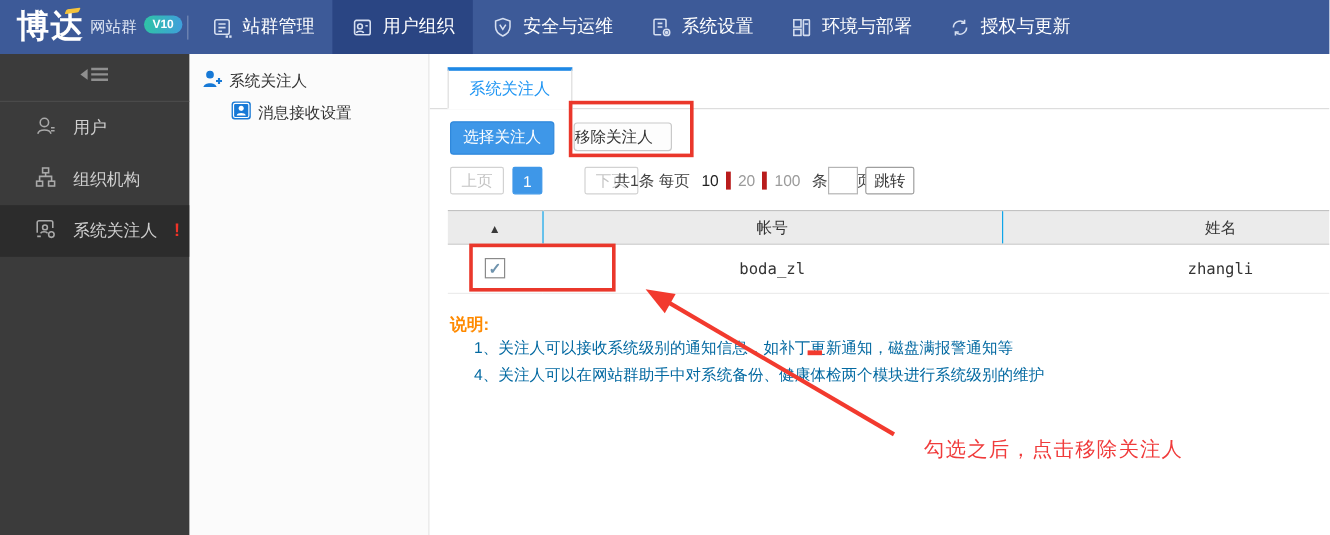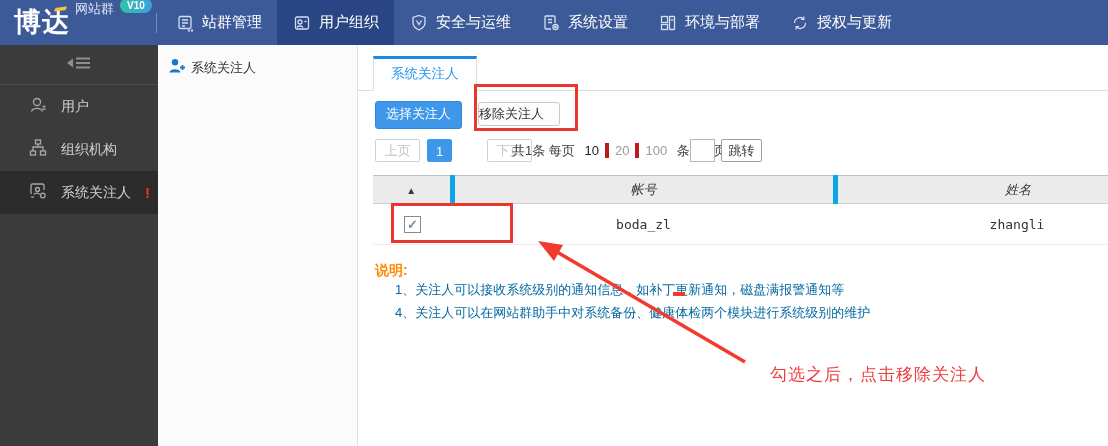--- a/index.html
+++ b/index.html
@@ -3,21 +3,21 @@
 <meta charset="utf-8">
 <style>
   * { margin:0; padding:0; box-sizing:border-box; }
   html,body { width:1108px; height:446px; overflow:hidden;
     font-family:"Liberation Sans", sans-serif; background:#fff; }
   .stage { position:relative; width:1108px; height:446px; overflow:hidden; }
 
   
   .navbar { position:absolute; left:0; top:0; width:1108px; height:45px;
     background:#3d5a98; display:flex; align-items:center; }
-  .logo { position:relative; display:flex; align-items:flex-start; padding-left:14px; width:153px; flex:0 0 auto; }
+  .logo { position:relative; display:flex; align-items:center; padding-left:14px; width:153px; flex:0 0 auto; }
   .logo-main { font-size:27px; font-weight:bold; color:#fff; letter-spacing:1px; line-height:45px; }
   .logo-accent { position:absolute; left:55px; top:7px; width:11px; height:4px;
     background:#f5c33b; transform:skewX(-30deg) rotate(-8deg); border-radius:1px; }
   .logo-sub { font-size:13px; color:#dde4f3; margin-left:5px; }
   .vbadge { font-size:10px; font-weight:bold; color:#fff; margin-left:6px;
     background:linear-gradient(90deg,#2fc3a6,#3f9fdc); border-radius:8px; padding:2px 7px 2px;
     position:relative; top:-2px; }
   .nav-divider { width:1px; height:20px; background:rgba(255,255,255,.30); margin:0 3px; flex:0 0 auto; }
   .nav-item { height:45px; display:flex; align-items:center; gap:7px; padding:0 15px;
     color:#fff; font-size:15px; cursor:pointer; flex:0 0 auto; }
@@ -71,21 +71,21 @@
   .ps.sel { color:#222; }
   .ps + .ps { border-left:4px solid #b91c1c; }
   .pg-input { left:332px; width:25px; height:23px; border:1px solid #b5b5b5; background:#fff; text-align:center; font-size:12px; }
   .pg-jump { left:363px; width:41px; background:#fff; border:1px solid #9f9f9f; border-radius:2px;
     color:#333; text-align:center; line-height:21px; cursor:pointer; }
 
   .table-wrap { position:absolute; left:15px; top:130px; width:735px; height:72px; overflow:hidden; }
   table.grid { width:826px; border-collapse:collapse; table-layout:fixed; }
   .grid th { height:28px; background:#ebebeb; border-top:1px solid #c2c2c2; border-bottom:1px solid #cfcfcf;
     font-size:13px; font-weight:normal; color:#333; text-align:center; }
-  .grid th + th { border-left:5px solid #0ea5e9;font-style:italic; }
+  .grid th + th { border-left:1px solid #0ea5e9; }
   .grid td { height:41px; text-align:center; border-bottom:1px solid #ececec; background:#fff; }
   .cell-mono { font-family:"DejaVu Sans Mono", monospace; font-size:13px; color:#333; }
   .sort-glyph { font-size:10px; color:#3a3a3a; cursor:pointer; }
   .checkbox { display:inline-flex; width:17px; height:17px; border:1px solid #8a8a8a; background:#fff;
     align-items:center; justify-content:center; cursor:pointer; font-size:13px; color:transparent; }
   .checkbox.checked { color:#6f93ad; }
   .checkbox.checked::after { content:"✓"; color:#6f93ad; font-weight:bold; }
 
   .notes-title { position:absolute; left:17px; top:217px; font-size:14px; font-weight:bold; color:#ff8a00; }
   .note-line { position:absolute; left:37px; font-size:13px; color:#0369a1; white-space:nowrap; }
@@ -256,20 +256,31 @@
       <span>
         <svg width="18" height="18" viewBox="0 0 18 18">
             <circle cx="7" cy="5.2" r="3.2" fill="#1779d6"></circle>
             <path d="M1.5 15.5c.6-4.2 10.4-4.2 11 0z" fill="#1779d6"></path>
             <g stroke="#1779d6" stroke-width="1.8">
               <path d="M12 10.5h5M14.5 8v5"></path>
             </g>
           </svg>
       </span>
       <span>系统关注人</span>
+    </div>
+    <div class="tree-item tree-item-2">
+      <span>
+        <svg width="18" height="18" viewBox="0 0 18 18">
+            <rect x="1" y="1.5" width="16" height="15" rx="2.5" fill="#1779d6"></rect>
+            <rect x="2.6" y="3.1" width="12.8" height="11.8" rx="1.5" fill="none" stroke="#fff" stroke-width="1"></rect>
+            <circle cx="9" cy="7.3" r="2.1" fill="#fff"></circle>
+            <path d="M5.2 13.2c.6-2.6 7-2.6 7.6 0z" fill="#fff"></path>
+          </svg>
+      </span>
+      <span>消息接收设置</span>
     </div>
   </div>
 
   <div class="content">
 
     <div class="tabbar">
       <div class="tab">系统关注人</div>
     </div>
 
     <div class="btn-select">选择关注人</div>

